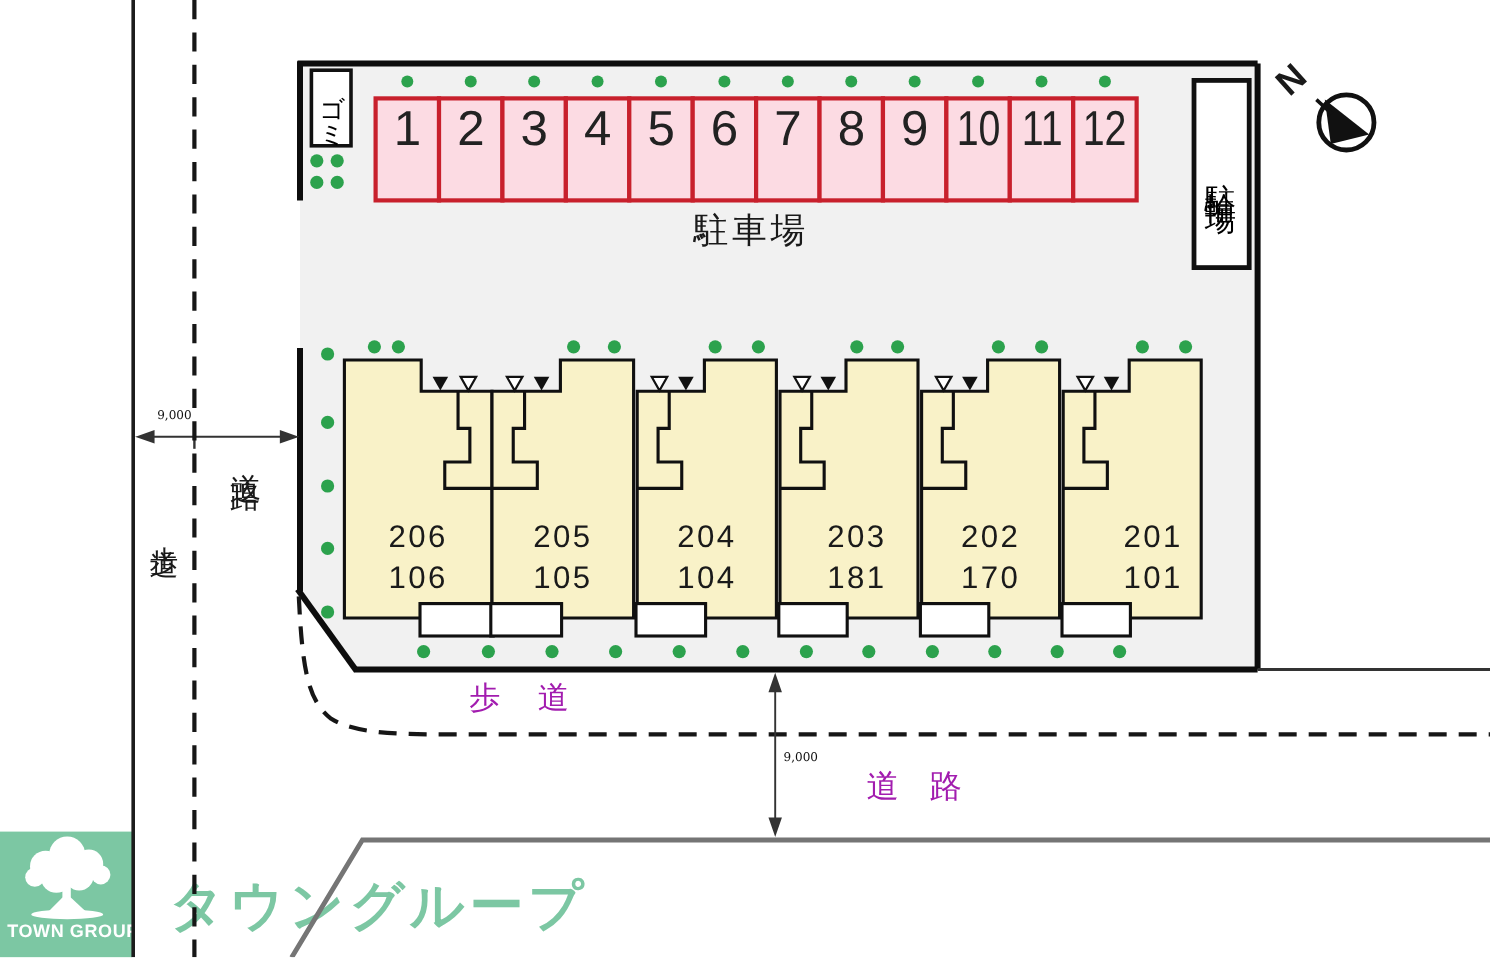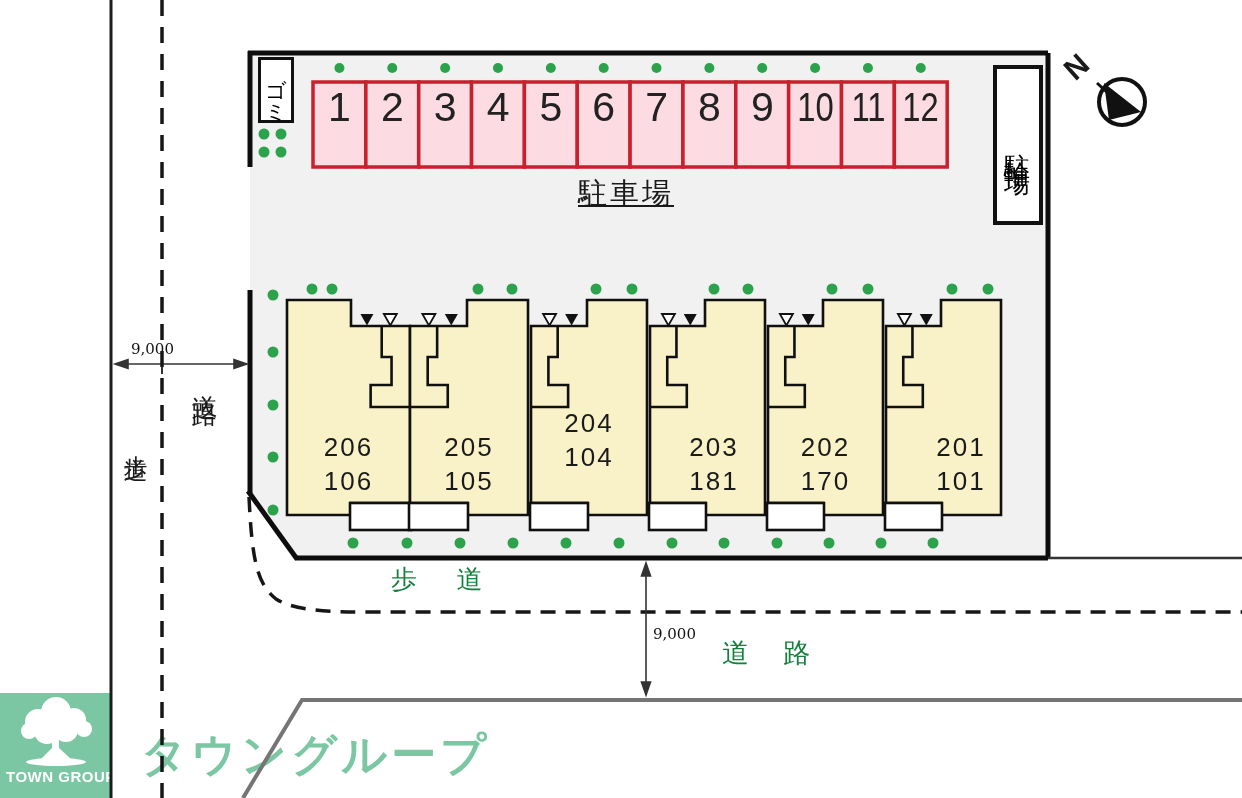--- a/index.html
+++ b/index.html
@@ -9,23 +9,23 @@
   #overlay{pointer-events:none;}
   .lbl{position:absolute;color:#1a1a1a;white-space:nowrap;line-height:1.15;}
   .vert{writing-mode:vertical-rl;text-orientation:upright;}
   .box{position:absolute;background:#fff;border:3px solid #111;display:flex;
        align-items:center;justify-content:center;}
   .space-num{position:absolute;width:53px;text-align:center;font-size:41px;color:#222;
              font-family:"Liberation Sans",sans-serif;}
   .space-num.two{transform:scaleX(0.8);}
   .unit-lbl{position:absolute;width:96px;text-align:center;font-size:26px;font-weight:400;
             letter-spacing:2px;color:#1a1a1a;line-height:34px;}
-  .dim{font-family:"DejaVu Serif","Liberation Serif",serif;font-size:15px;color:#111;}
-  .road-lbl{font-size:26px;color:#15803d;font-family:Liberation Mono, monospace;}
-  #parkingTitle{left:578px;top:177px;font-size:29px;letter-spacing:3px;text-decoration:underline;}
+  .dim{font-family:"DejaVu Serif","Liberation Serif",serif;font-size:10px;color:#111;}
+  .road-lbl{font-size:26px;color:#a21caf;font-family:Liberation Sans, sans-serif;}
+  #parkingTitle{left:578px;top:177px;font-size:29px;letter-spacing:3px;}
   #gomiBox{left:258px;top:57px;width:30px;height:60px;}
   #gomiBox span{font-size:21px;letter-spacing:2px;}
   #bikeBox{left:993px;top:65px;width:42px;height:152px;border-width:4px;}
   #bikeBox span{font-size:26px;letter-spacing:9px;}
   #northN{left:1066px;top:50px;font-size:30px;font-weight:bold;transform:rotate(-42deg);}
   #wSidewalk{left:122px;top:436px;font-size:24px;letter-spacing:4px;}
   #wRoad{left:189px;top:374px;font-size:26px;letter-spacing:7px;}
   #sSidewalk{left:391px;top:567px;letter-spacing:12px;}
   #sRoad{left:722px;top:640px;font-size:27px;letter-spacing:9px;}
   #wDim{left:131px;top:341px;}
@@ -237,21 +237,21 @@
     </div>
   <div id="unitLayer">
       <div class="unit-lbl" style="left: 300.5px; top: 430px;">
         <div>206</div>
         <div>106</div>
       </div>
       <div class="unit-lbl" style="left: 421px; top: 430px;">
         <div>205</div>
         <div>105</div>
       </div>
-      <div class="unit-lbl" style="left: 541px; top: 406px;">
+      <div class="unit-lbl" style="left: 541px; top: 430px;">
         <div>204</div>
         <div>104</div>
       </div>
       <div class="unit-lbl" style="left: 666px; top: 430px;">
         <div>203</div>
         <div>181</div>
       </div>
       <div class="unit-lbl" style="left: 777.5px; top: 430px;">
         <div>202</div>
         <div>170</div>

